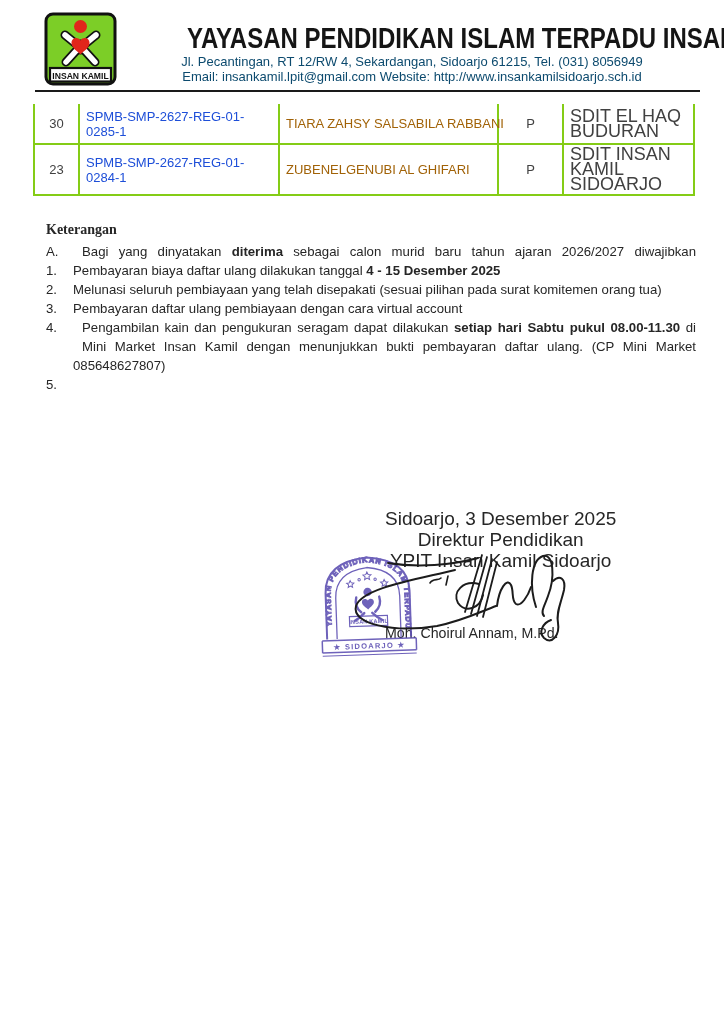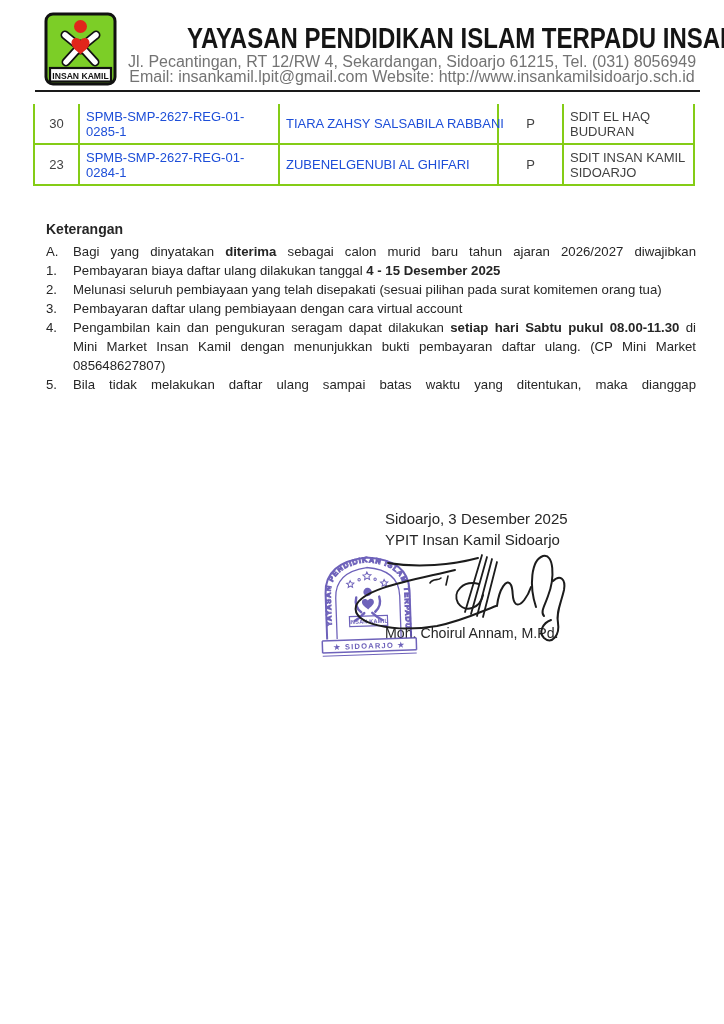--- a/index.html
+++ b/index.html
@@ -4,45 +4,45 @@
 <style>
   html,body{margin:0;padding:0;background:#e8e8e8;}
   #page{position:relative;width:724px;height:1024px;background:#ffffff;margin:0 auto;
         font-family:"Liberation Sans",sans-serif;color:#232323;overflow:hidden;}
 
   
   .logo{position:absolute;left:44px;top:12px;width:73px;height:74px;}
   .head-text{position:absolute;left:108px;top:22px;width:608px;text-align:center;}
   .org-name{font-size:30px;font-weight:bold;line-height:32px;white-space:nowrap;color:#151515;}
   .org-name>span{display:inline-block;transform:scaleX(0.80);transform-origin:center;}
-  .addr{font-size:16px;line-height:15px;color:#737373;}
+  .addr{font-size:13px;line-height:15px;color:#0c4a6e;}
   .head-rule{position:absolute;left:35px;top:90px;width:665px;height:2px;background:#1a1a1a;}
 
   
   table.results{position:absolute;left:33px;top:104px;width:660px;border-collapse:collapse;
         table-layout:fixed;font-size:13px;color:#414141;}
   table.results td{border:2px solid #84cc16;height:35px;padding:2px 6px;vertical-align:middle;}
   table.results tr:first-child td{border-top:none;}
   td.c-no,td.c-gender{text-align:center;}
   td.c-reg_code{padding-left:10px;color:#1d4ed8;}
-  td.c-student_name{padding-left:10px;white-space:nowrap;color:#1d4ed8;}
-  td.c-school{padding-left:8px;line-height:15px;font-size:13px;margin-top:36px;}
+  td.c-student_name{padding-left:10px;white-space:nowrap;color:#a16207;}
+  td.c-school{padding-left:8px;line-height:15px;font-size:18px;margin-top:36px;}
 
   
   .notes{position:absolute;left:46px;top:220px;width:650px;font-size:13.2px;line-height:19px;color:#262626;}
-  .notes-heading{font-weight:bold;font-size:14px;margin-bottom:3px;}
+  .notes-heading{font-weight:bold;font-size:14px;margin-bottom:3px;font-family:Liberation Serif, serif;}
   .note-item{display:flex;}
   .note-label{flex:none;width:27px;}
   .note-body{flex:1;min-width:0;}
   .line{line-height:19px;}
-  .line.j{text-align:justify;text-align-last:justify;}
+  .line.j{text-align:justify;text-align-last:justify;margin-left:9px;}
   .b{font-weight:bold;} .i{}
 
   
-  .sig-block{position:absolute;left:385px;top:508px;font-size:15px;line-height:21px;color:#262626;}
+  .sig-block{position:absolute;left:385px;top:508px;font-size:19px;line-height:21px;color:#262626;text-align:center;}
   .sig-name{position:absolute;left:385px;top:625px;font-size:14.2px;color:#262626;}
 
   
   .stamp{position:absolute;left:318px;top:552px;width:100px;height:106px;
          transform:rotate(-2deg);opacity:0.88;}
   .stamp *{fill:none;stroke:var(--stamp);}
   .stamp text,.stamp .fil{fill:var(--stamp);stroke:none;}
 
   
   .ink{position:absolute;left:0;top:0;width:724px;height:1024px;pointer-events:none;}
@@ -139,28 +139,28 @@
           <div class="note-label">4.</div>
           <div class="note-body">
             <div class="line j"><span>Pengambilan kain dan pengukuran seragam dapat dilakukan </span><span class="b">setiap hari Sabtu pukul 08.00-11.30</span><span> di</span></div>
             <div class="line j"><span>Mini Market Insan Kamil dengan menunjukkan bukti pembayaran daftar ulang. (CP Mini Market</span></div>
             <div class="line"><span>085648627807)</span></div>
           </div>
         </div>
         <div class="note-item">
           <div class="note-label">5.</div>
           <div class="note-body">
-            <div class="line j"><span>Bila tidak melakukan daftar ulang sampai batas waktu yang ditentukan, maka dianggap</span></div>
           </div>
         </div>
       </div>
   </div>
 
   <div class="sig-block">
     <div>Sidoarjo, 3 Desember 2025</div>
+    <div>Direktur Pendidikan</div>
     <div>YPIT Insan Kamil Sidoarjo</div>
   </div>
   <div class="sig-name">Moh. Choirul Annam, M.Pd.</div>
 
   <svg class="stamp" viewBox="0 0 100 106">
     <defs>
       <path id="arcp" d="M13,88 L13,42 Q13,14 50,10 Q87,14 87,42 L87,88"></path>
     </defs>
     <path d="M8,86 L8,40 Q8,9 50,5.5 Q92,9 92,40 L92,86" stroke-width="2"></path>
     <path d="M18,86 L18,45 Q18,19 50,15.5 Q82,19 82,45 L82,86" stroke-width="1.3"></path>

